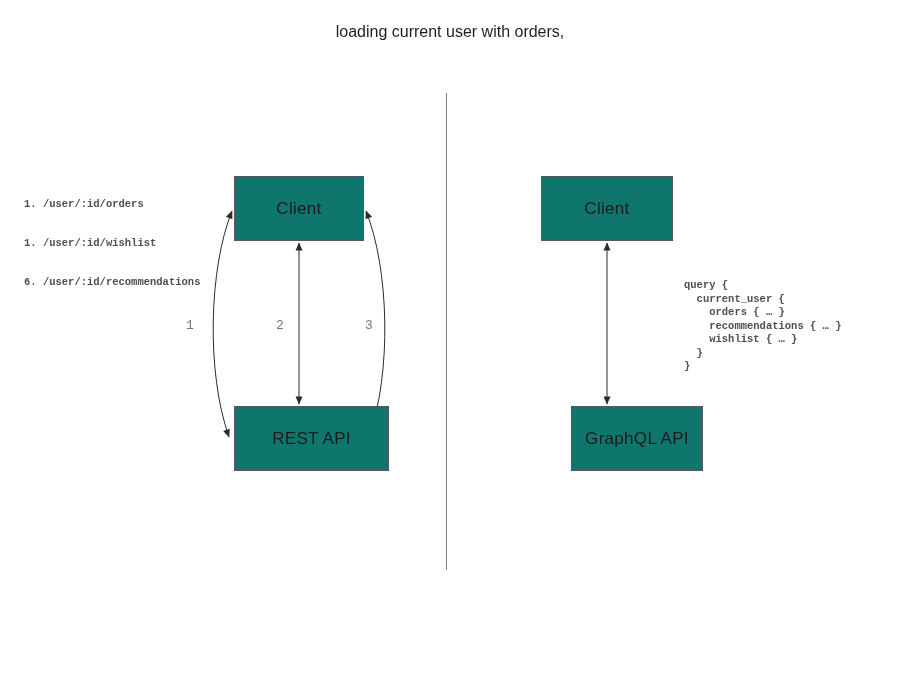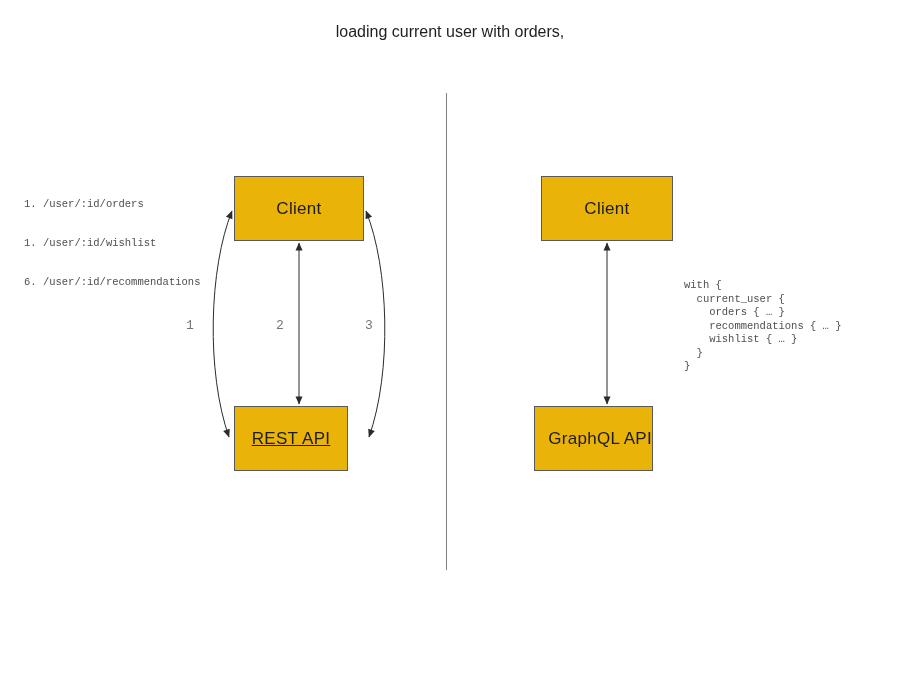--- a/index.html
+++ b/index.html
@@ -18,45 +18,46 @@
     top: 21px;
     width: 400px;
     text-align: center;
     font-size: 16px;
     line-height: 21px;
     color: #1f1f1f;
   }
   .mono {
     font-family: "Liberation Mono", "DejaVu Sans Mono", monospace;
     color: #4f4f4f;
+    font-weight: bold;
   }
   .endpoint-list {
     position: absolute;
     left: 8px;
     top: 172px;
     font-size: 10.5px;
     line-height: 13px;
     white-space: pre;
   }
   .box {
     position: absolute;
     box-sizing: border-box;
-    background: #eab308;
+    background: #0f766e;
     border: 1px solid #595959;
     display: flex;
     align-items: center;
     justify-content: center;
     font-size: 17px;
     letter-spacing: 0.3px;
     color: #1c1c1c;
   }
   #client-left  { left: 218px; top: 176px; width: 130px; height: 65px; }
-  #rest-api     { left: 218px; top: 406px; width: 114px; height: 65px; text-decoration: underline; }
+  #rest-api     { left: 218px; top: 406px; width: 155px; height: 65px; }
   #client-right { left: 525px; top: 176px; width: 132px; height: 65px; }
-  #graphql-api  { left: 518px; top: 406px; width: 119px; height: 65px; justify-content: flex-end; }
+  #graphql-api  { left: 555px; top: 406px; width: 132px; height: 65px; }
   .arrow-num {
     position: absolute;
     width: 16px;
     text-align: center;
     font-family: "Liberation Mono", "DejaVu Sans Mono", monospace;
     font-size: 13px;
     color: #757575;
   }
   #num-1 { left: 166px; top: 318px; }
   #num-2 { left: 256px; top: 318px; }
@@ -131,21 +132,21 @@
 
   <div class="divider"></div>
 
   <div class="box" id="client-right">
     <span>Client</span>
   </div>
   <div class="box" id="graphql-api">
     <span>GraphQL API</span>
   </div>
 
-  <pre class="query-code mono">with {
+  <pre class="query-code mono">query {
   current_user {
     orders { … }
     recommendations { … }
     wishlist { … }
   }
 }</pre>
 
 </div>
 
 </body></html>

